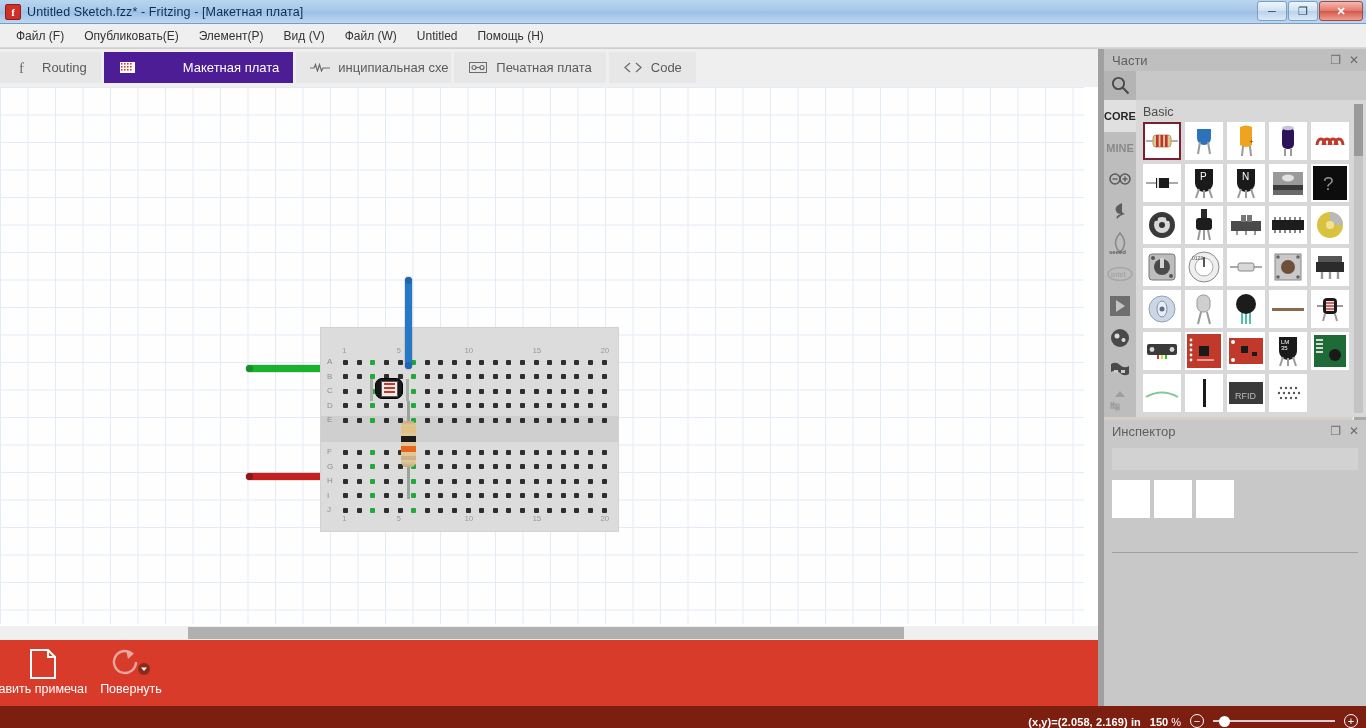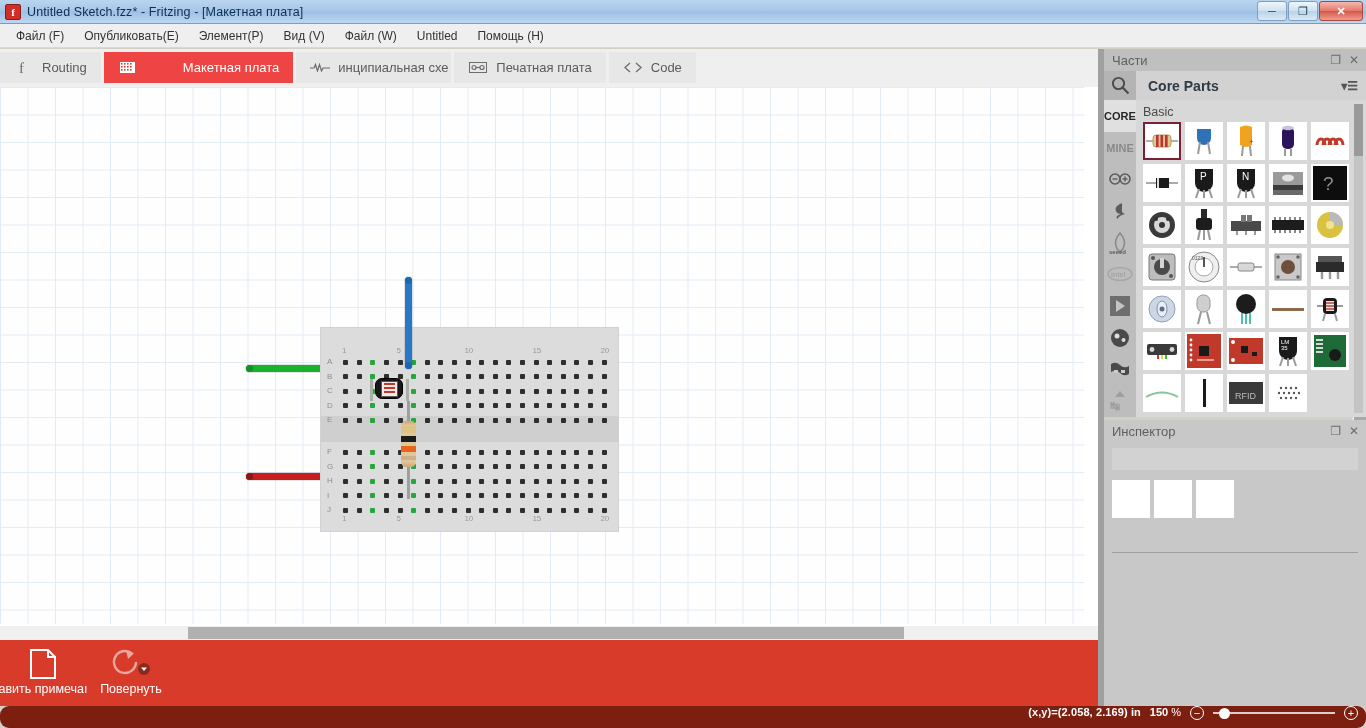--- a/index.html
+++ b/index.html
@@ -55,21 +55,21 @@
   #tabbar{
     position:absolute;left:0;top:49px;width:1098px;height:38px;
     background:#efefef; display:flex; align-items:flex-start; padding-top:3px;
   }
   .tab{
     height:31px; display:flex; align-items:center; gap:8px;
     padding:0 14px; margin-right:3px;
     background:#e7e7e7; color:#5b5b5b; font-size:13px; white-space:nowrap;
     border:none; overflow:hidden;
   }
-  .tab.active{ background:#ef4444; color:#fff;gap:45px; }
+  .tab.active{ background:#4c1d95; color:#fff;gap:45px; }
   .tab.clipped{ max-width:155px; }
   .tab .tico{ display:inline-flex; align-items:center; justify-content:center; width:20px; height:14px; flex:0 0 auto;}
 
   
   #canvaswrap{
     position:absolute;left:0;top:87px;width:1098px;height:553px;
     background:#ffffff; overflow:hidden;
   }
   #grid{
     position:absolute; left:0; top:0; width:1084px; height:537px;
@@ -134,22 +134,22 @@
   #publish{
     position:absolute; right:0px; top:640px; width:90px; height:66px;
     background:#1e9c50; color:#fff; text-align:center; padding-top:8px;
     border-bottom:4px solid #187a3e;
   }
   #publish .lbl{ font-size:11px; margin-top:6px;}
 
   
   #statusbar{
     position:absolute; left:0; top:706px; width:1366px; height:22px;
-    background:#7c1f10; display:flex; align-items:flex-start; justify-content:flex-end;
-    color:#ffffff; font-size:11px; padding-right:8px; gap:9px;border-radius:9px;
+    background:#7c1f10; display:flex; align-items:flex-end; justify-content:flex-end;
+    color:#ffffff; font-size:11px; padding-right:8px; gap:9px;
   }
   #coords{ font-weight:bold; letter-spacing:.1px;}
   #zoompct{ font-weight:bold;}
   .zbtn{ width:14px;height:14px;border:1.6px solid #fff;border-radius:50%;
          display:flex;align-items:center;justify-content:center;font-size:11px;line-height:10px; }
   #zslider{ position:relative; width:122px; height:14px; display:flex; align-items:center;}
   #zslider .track{ position:absolute; left:0; right:0; height:2px; background:#d8cfcc; }
   #zslider .knob{ position:absolute; left:6px; width:11px;height:11px;border-radius:50%;background:#fff; }
 
   
@@ -1086,24 +1086,20 @@
           </div>
           <div class="bin">
             <svg width="22" height="22" viewBox="0 0 22 22">
               <path d="M11 1 L16 7 L6 7 Z" fill="#9e9e9e"></path>
               <text x="1" y="20" font-size="12" fill="#9e9e9e" font-family="Liberation Sans, sans-serif">↹</text>
             </svg>
           </div>
         </div>
     </div>
 
-    <div id="partshdr">
-      <span>Core Parts</span>
-      <span class="menuico">▾☰</span>
-    </div>
 
     <div id="partslist">
       <div class="sect">Basic</div>
       <div class="prow">
         <div class="pcell sel">
           <svg width="34" height="22" viewBox="0 0 34 22">
               <line x1="1" y1="11" x2="33" y2="11" stroke="#b0b0b0" stroke-width="2"></line>
               <rect x="8" y="5" width="18" height="12" rx="3" fill="#e3c58e" stroke="#b79a60"></rect>
               <rect x="11" y="5" width="2.6" height="12" fill="#b33"></rect>
               <rect x="15.5" y="5" width="2.6" height="12" fill="#b33"></rect>

